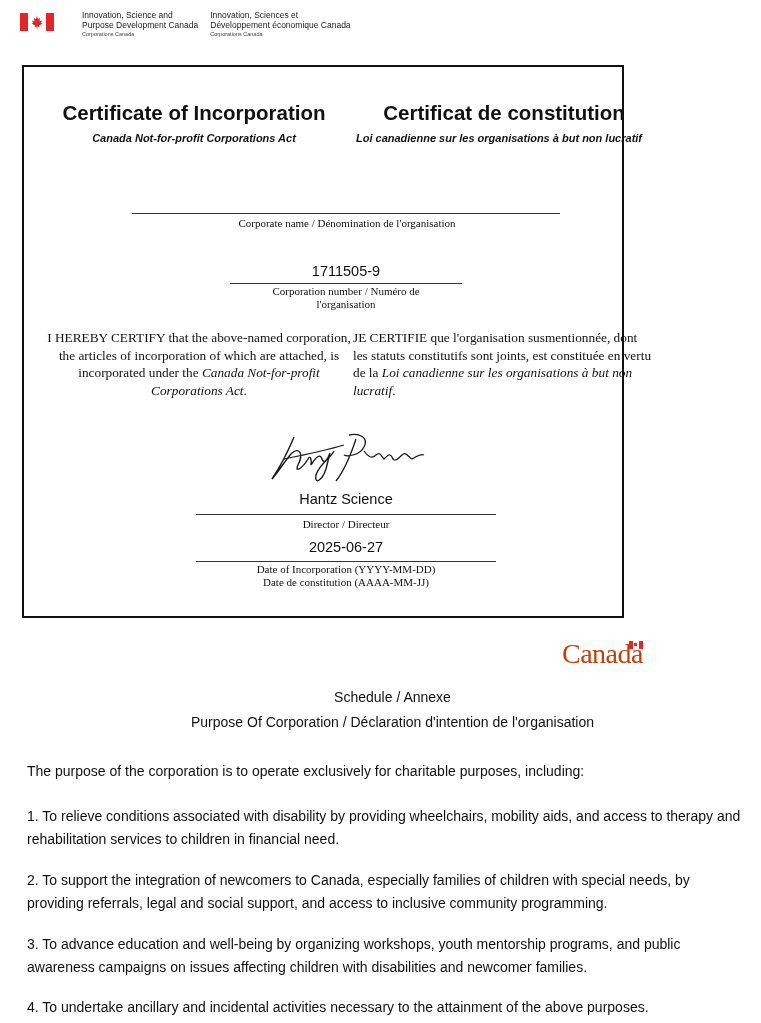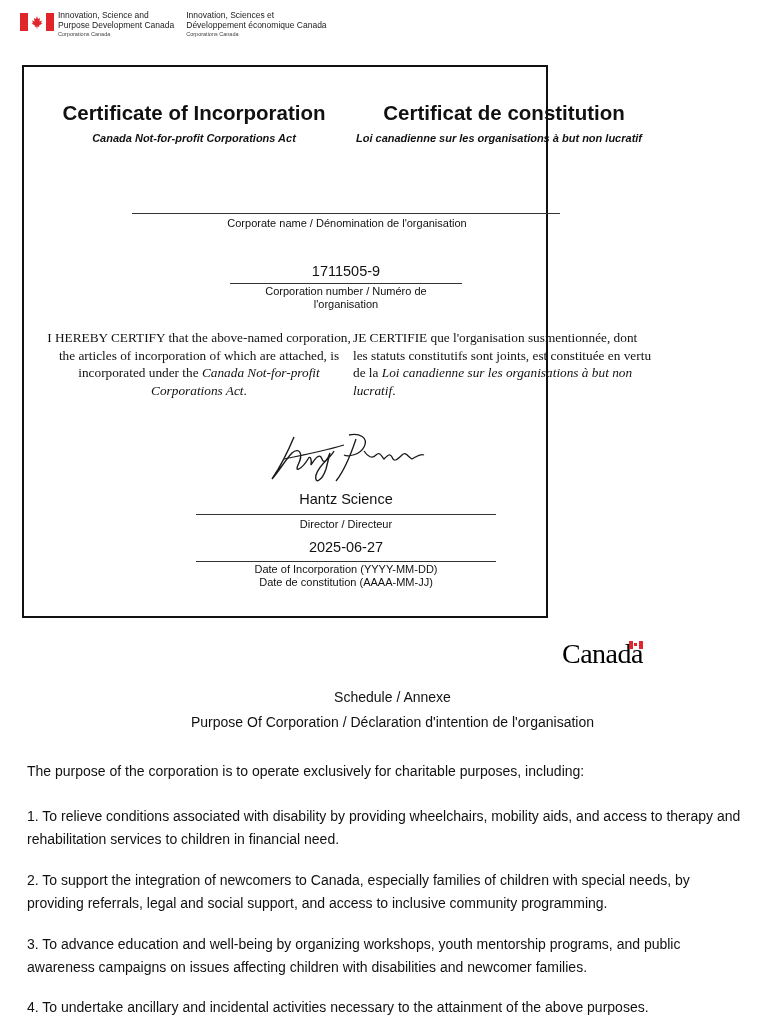--- a/index.html
+++ b/index.html
@@ -4,45 +4,45 @@
   <style>
     html, body { margin: 0; padding: 0; background: #ffffff; }
     body { width: 761px; height: 1023px; position: relative; overflow: hidden; color: #111; font-family: "Liberation Sans", sans-serif; }
 
     
     .gov-header { position: absolute; left: 20px; top: 10px; height: 32px; display: flex; align-items: flex-start; }
     .flag { width: 34px; height: 18px; display: flex; margin-top: 3px; }
     .flag .bar { width: 8px; height: 18px; background: #e0262b; }
     .flag .mid { width: 18px; height: 18px; background: #fff; position: relative; }
     .flag .mid svg { position: absolute; left: 2px; top: 2px; }
-    .dept { margin-left: 4px; font-size: 8.5px; line-height: 10px; color: #222; }
+    .dept { margin-left: 28px; font-size: 8.5px; line-height: 10px; color: #222; }
     .dept .sub { font-size: 5.5px; color: #444; line-height: 9px; }
     .dept-fr { margin-left: 12px; }
 
     
-    .cert { position: absolute; left: 22px; top: 65px; width: 526px; height: 553px; border: 2px solid #111; box-sizing: border-box; padding-left: 17px; }
+    .cert { position: absolute; left: 22px; top: 65px; width: 602px; height: 553px; border: 2px solid #111; box-sizing: border-box; padding-left: 17px; }
     .title { position: absolute; top: 34px; font-size: 20.5px; font-weight: bold; text-align: center; }
     .title.en { left: 20px; width: 300px; }
     .title.fr { left: 330px; width: 300px; }
     .act { position: absolute; top: 64px; font-size: 11px; font-weight: bold; font-style: italic; text-align: center; line-height: 14px; }
     .act.en { left: 20px; width: 300px; }
     .act.fr { left: 330px; width: 290px; }
 
     .field-value { position: absolute; font-size: 14.5px; text-align: center; }
     .rule { position: absolute; height: 1px; background: #333; }
-    .field-label { position: absolute; font-family: Liberation Sans, sans-serif; font-size: 11px; text-align: center; line-height: 13px; }
+    .field-label { position: absolute; font-family: Liberation Serif, serif; font-size: 11px; text-align: center; line-height: 13px; }
 
     .certify { position: absolute; top: 262px; font-family: "Liberation Serif", serif; font-size: 13.3px; line-height: 17.5px; }
     .certify.en { left: 20px; width: 310px; text-align: center; }
     .certify.fr { left: 329px; width: 300px; }
 
     .signature { position: absolute; left: 240px; top: 362px; width: 170px; height: 60px; }
 
     
-    .wordmark { position: absolute; left: 562px; top: 638px; font-family: "Liberation Serif", serif; font-size: 28px; color: #000000; letter-spacing: -0.5px; }
+    .wordmark { position: absolute; left: 562px; top: 638px; font-family: "Liberation Serif", serif; font-size: 28px; color: #c2410c; letter-spacing: -0.5px; }
     .wordmark .mini-flag { position: absolute; right: 0px; top: 3px; width: 14px; height: 8px; display: flex; }
     .wordmark .mini-flag span { display: block; }
 
     
     .sched-title { position: absolute; left: 0; width: 785px; text-align: center; font-size: 14px; }
     .purpose-p { position: absolute; left: 27px; width: 720px; font-size: 14px; line-height: 22.5px; color: #111; }
   </style>
 </head>
 <body>
 

